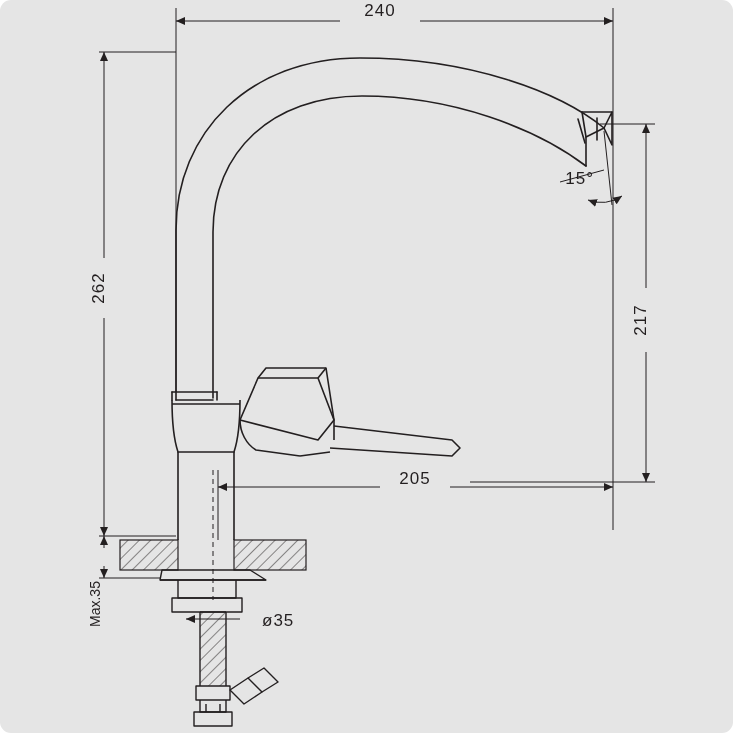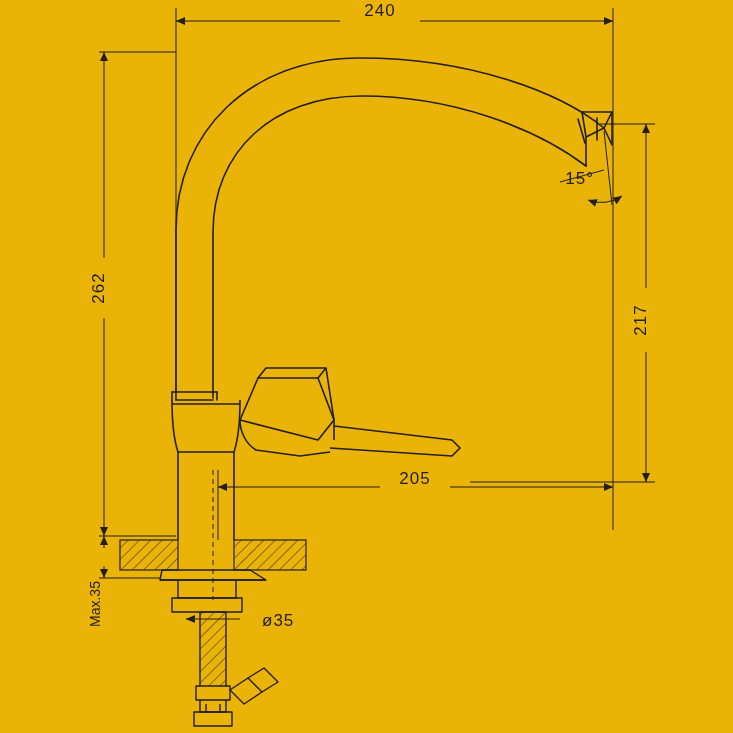--- a/index.html
+++ b/index.html
@@ -1,17 +1,17 @@
 <!DOCTYPE html>
 <html><head>
 <meta charset="utf-8">
 <style>
   html,body{margin:0;padding:0;background:#ffffff;}
   body{width:733px;height:733px;overflow:hidden;font-family:"Liberation Sans",sans-serif;}
-  #stage{position:relative;width:733px;height:733px;background:#eab308;}
+  #stage{position:relative;width:733px;height:733px;background:#e5e5e5;border-radius:11px;}
   svg#drawing{position:absolute;left:0;top:0;width:733px;height:733px;}
   .dim-text{font-family:"Liberation Sans",sans-serif;font-size:17px;fill:#231f20;letter-spacing:1px;}
   .dim-text-small{font-family:"Liberation Sans",sans-serif;font-size:14px;fill:#231f20;}
 </style>
 </head>
 <body>
 
 <div id="stage">
 
   <svg id="drawing" viewBox="0 0 733 733">

